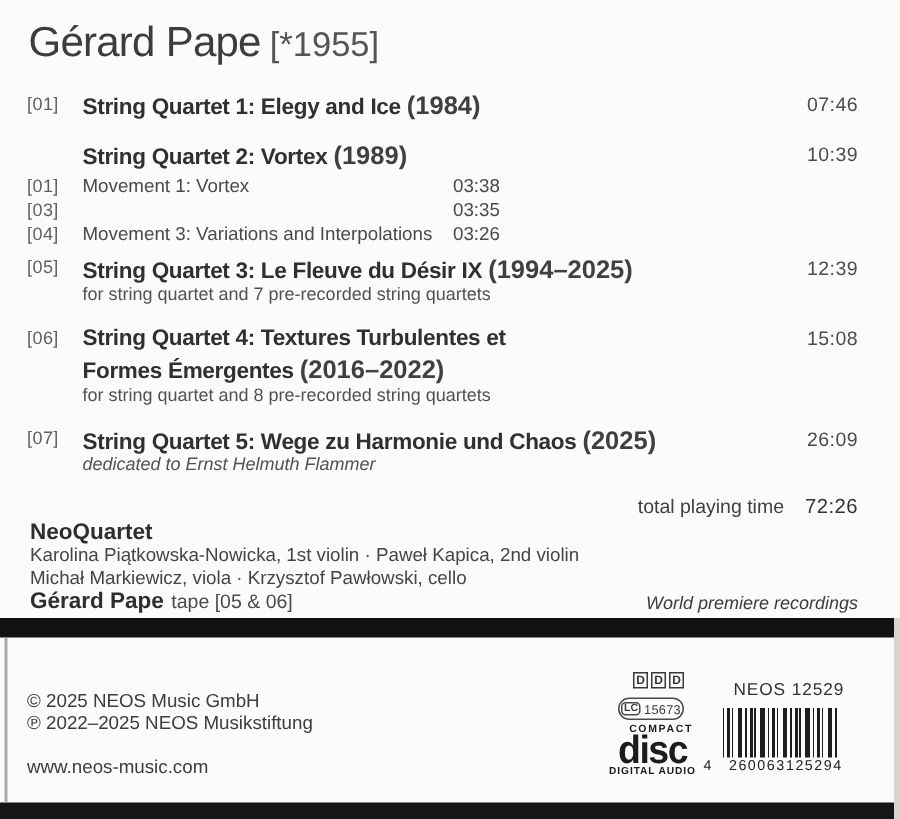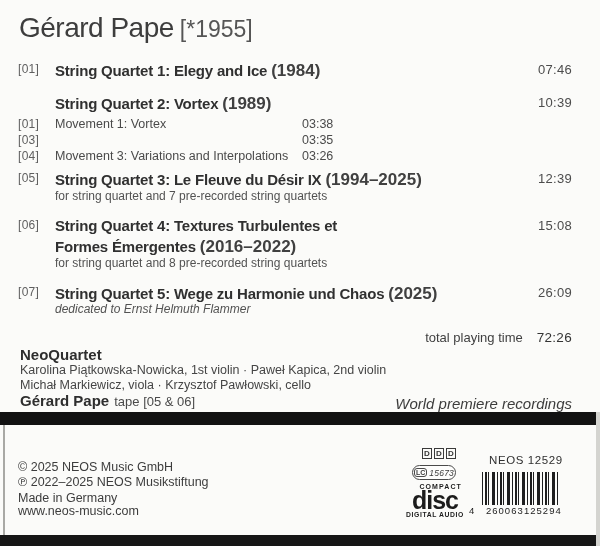--- a/index.html
+++ b/index.html
@@ -27,37 +27,37 @@
   .ital { font-style:italic; }
   
   .total { position:absolute; right:28px; top:330px; font-size:13px; color:#3f3f3f; }
   .total .t-label { margin-right:14px; }
   .total .t-time  { font-size:13.5px; color:#333; letter-spacing:0.3px; }
   .ensemble { position:absolute; left:20px; top:346px; font-size:15px; font-weight:bold; color:#2e2e2e; }
   .perf { position:absolute; left:20px; font-size:12.5px; color:#454545; white-space:nowrap; }
   .tapeline { position:absolute; left:20px; top:392px; white-space:nowrap; }
   .tapeline .tname { font-size:15px; font-weight:bold; color:#2e2e2e; }
   .tapeline .trole { font-size:13px; color:#4a4a4a; margin-left:5px; }
-  .premiere { position:absolute; right:28px; top:395px; font-size:15px; font-style:italic; color:#3c3c3c; }
+  .premiere { position:absolute; right:28px; top:395px; font-size:12px; font-style:italic; color:#3c3c3c; }
   
   .bar-top    { position:absolute; left:0; top:412px; width:596px; height:13px; background:#121212; }
   .bar-bottom { position:absolute; left:0; top:535px; width:596px; height:11px; background:#161616; }
   .edge-right { position:absolute; left:596px; top:412px; width:4px; height:134px; background:#d4d4d0; }
   .fold-line  { position:absolute; left:3px; top:425px; width:2px; height:110px; background:#a9a9a5; }
   .foot-text  { position:absolute; left:18px; font-size:12.5px; color:#3d3d3d; white-space:nowrap; }
   
   .ddd { position:absolute; left:422px; top:448px; display:flex; gap:2px; }
   .ddd span { display:block; width:10px; height:11px; border:1px solid #3a3a3a;
               font-size:8px; font-weight:bold; color:#333; text-align:center; line-height:10px; }
   
   .lc { position:absolute; left:412px; top:465px; width:44px; height:15px; border:1.4px solid #4a4a4a;
         border-radius:8px; display:flex; align-items:center; justify-content:center; gap:2px; background:#fdfdfc; }
   .lc .lc-code { font-size:7px; font-weight:bold; color:#3a3a3a; border:1px solid #4a4a4a;
                  border-radius:3px; padding:0 1px; line-height:7px; }
-  .lc .lc-num  { font-size:8.5px; color:#3a3a3a; letter-spacing:0.2px;font-style:italic; }
+  .lc .lc-num  { font-size:8.5px; color:#3a3a3a; letter-spacing:0.2px; }
   
   .cdlogo { position:absolute; left:405px; top:483px; width:60px; text-align:center; color:#1c1c1c; }
   .cdlogo .cd-top { display:block; font-size:7px; font-weight:bold; letter-spacing:1.1px; text-align:right; padding-right:3px; }
   .cdlogo .cd-disc { display:block; font-size:25px; font-weight:bold; letter-spacing:-1px;
                      line-height:20px; transform:scaleY(1.05); }
   .cdlogo .cd-bottom { display:block; font-size:6.8px; font-weight:bold; letter-spacing:0.6px; margin-top:1px; }
   
   .catalog { position:absolute; left:489px; top:454px; font-size:11.5px; color:#2f2f2f; letter-spacing:0.6px; }
   .barcode { position:absolute; left:469px; top:472px; width:92px; height:45px; }
   .barcode .bars { position:absolute; left:13px; top:0; width:77px; height:33px;
@@ -146,21 +146,20 @@
   </div>
   <div class="premiere">World premiere recordings</div>
 
   <div class="bar-top"></div>
   <div class="bar-bottom"></div>
   <div class="edge-right"></div>
   <div class="fold-line"></div>
 
   <div class="foot-text" style="top:460px">© 2025 NEOS Music GmbH</div>
   <div class="foot-text" style="top:475px">℗ 2022–2025 NEOS Musikstiftung</div>
-  <div class="foot-text" style="top:491px">Made in Germany</div>
   <div class="foot-text" style="top:504px">www.neos-music.com</div>
 
   <div class="ddd">
     <span>D</span>
     <span>D</span>
     <span>D</span>
   </div>
 
   <div class="lc">
     <span class="lc-code">LC</span>

